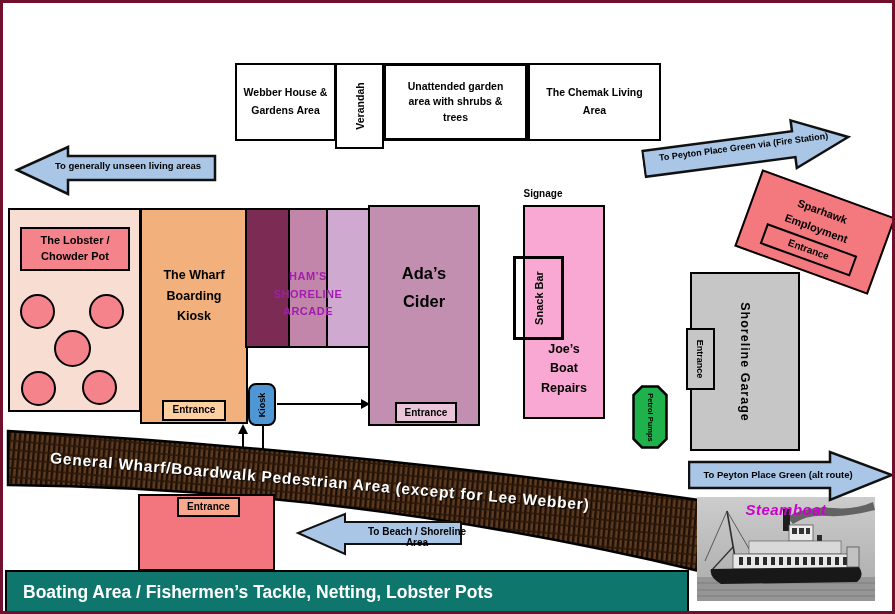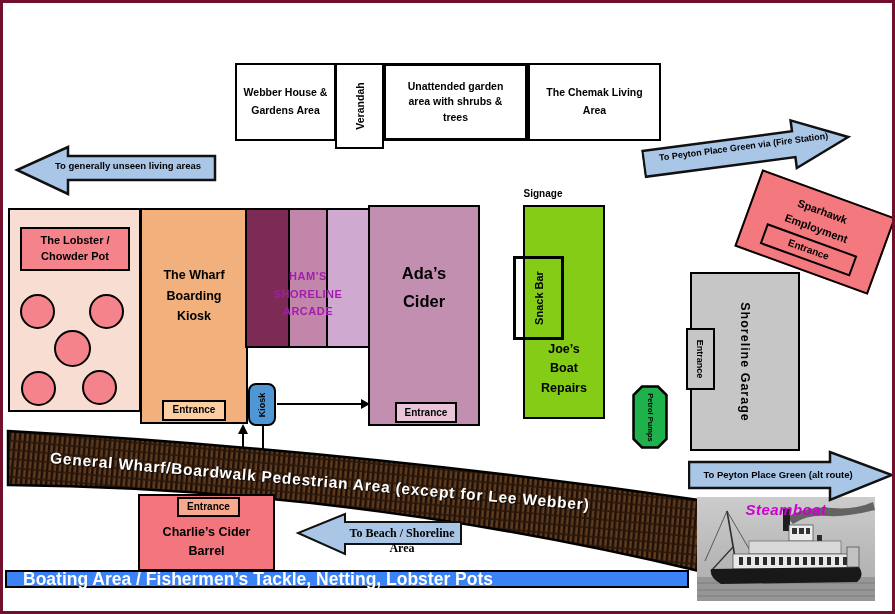--- a/index.html
+++ b/index.html
@@ -33,21 +33,21 @@
   #verandah span { font-size:10.5px; }
 
   
   .arrow-wrap { position:absolute; }
   .arrow-wrap svg { display:block; }
   #arrow-unseen { left:11px; top:140px; width:204px; height:54px; }
   #arrow-unseen .lbl { left:28px; top:17px; width:172px; font-size:9.5px; }
   #arrow-fire { left:640px; top:133px; width:210px; height:56px; transform:rotate(-7.5deg); transform-origin:left center; }
   #arrow-fire .lbl { left:2px; top:19px; width:200px; font-size:9px; }
   #arrow-beach { left:292px; top:509px; width:168px; height:44px; }
-  #arrow-beach .lbl { left:50px; top:14px; width:114px; font-size:12px;font-family:Liberation Serif, serif; }
+  #arrow-beach .lbl { left:65px; top:14px; width:114px; font-size:10px; }
   #arrow-alt { left:685px; top:447px; width:206px; height:54px; }
   #arrow-alt .lbl { left:3px; top:19px; width:174px; font-size:9.5px; }
 
   
   #sparhawk { left:741px; top:188px; width:142px; height:82px; background:#f4797f; border-width:2.5px;
               transform:rotate(20deg); font-size:11px; line-height:1.55; }
   #sparhawk .ent { margin-top:3px; }
 
   .ent { border:2px solid #000; font-weight:bold; font-size:10px; display:flex; align-items:center; justify-content:center; }
 
@@ -74,21 +74,21 @@
 
   #tavern { left:365px; top:202px; width:112px; height:221px; background:#c28fb0; border-width:2.5px; justify-content:flex-start; font-size:16.5px; line-height:1.7; }
   #tavern .txt { margin-top:52px; }
   #tavern .ent { position:absolute; left:25px; top:195px; width:62px; height:21px; background:#eac5da; }
 
   #kiosk { position:absolute; left:245px; top:380px; width:28px; height:43px; background:#4f96d4; border:2px solid #000; border-radius:8px; }
   #kiosk span { font-size:9px; }
 
   #signage { left:505px; top:185px; width:70px; font-size:10px; }
 
-  #joes { left:520px; top:202px; width:82px; height:214px; background:#84cc16; border-width:2.5px; justify-content:flex-start; font-size:12.5px; line-height:1.55; }
+  #joes { left:520px; top:202px; width:82px; height:214px; background:#f9a8d4; border-width:2.5px; justify-content:flex-start; font-size:12.5px; line-height:1.55; }
   #joes .txt { margin-top:133px; }
 
   #snackbar { position:absolute; left:510px; top:253px; width:51px; height:84px; border:3px solid #000; background:transparent; }
   #snackbar span { font-size:11px; }
 
   #petrol { position:absolute; left:629px; top:382px; width:36px; height:64px; }
   #petrol .vflex { position:absolute; inset:0; }
   #petrol span { font-size:7.5px; }
 
   #garage { position:absolute; left:687px; top:269px; width:110px; height:179px; background:#c6c6c6; border:2.5px solid #000; }
@@ -109,21 +109,21 @@
   
   #charlies { left:135px; top:491px; width:137px; height:77px; background:#f3767e; border-width:2.5px; justify-content:flex-start; font-size:12.5px; line-height:1.55; }
   #charlies .txt { margin-top:27px; }
   #charlies .ent { position:absolute; left:37px; top:1px; width:63px; height:20px; background:#f8a88c; }
 
   
   #steamboat { position:absolute; left:694px; top:494px; width:178px; height:104px; }
   #steamboat-label { left:0; top:4px; width:100%; text-align:center; font-size:15px; color:#cc00cc; letter-spacing:0.5px;font-style:italic; }
 
   
-  #bottom-bar { position:absolute; left:2px; top:567px; width:684px; height:18px; background:#3b82f6; border:2.5px solid #000;
+  #bottom-bar { position:absolute; left:2px; top:567px; width:684px; height:44px; background:#0f766e; border:2.5px solid #000;
                 display:flex; align-items:center; color:#fff; font-weight:bold; font-size:17.5px; padding-left:16px; }
 </style>
 </head>
 <body>
 
 <div class="stage">
 
 
   <div id="webber" class="box">
     <span>Webber House &amp;</span>
@@ -255,24 +255,20 @@
           <rect y="7.4" width="5" height="1.6" fill="#2a170a"></rect>
         </pattern>
       </defs>
       <path d="M3,8 Q348,27 694,77 L694,148 Q348,65 3,62 Z" fill="url(#planks)" stroke="#000" stroke-width="2.5"></path>
     </svg>
   </div>
   <div id="boardwalk-text" class="abs">General Wharf/Boardwalk Pedestrian Area (except for Lee Webber)</div>
 
   <div id="charlies" class="box">
     <div class="ent">Entrance</div>
-    <div class="txt">
-      <span>Charlie’s Cider</span>
-      <span>Barrel</span>
-    </div>
   </div>
 
   <div id="arrow-beach" class="arrow-wrap">
     <svg width="168" height="44" viewBox="0 0 168 44">
       <polygon points="166,10 50,10 50,2 3,21 50,42 50,32 166,32" fill="#a9c6e7" stroke="#111" stroke-width="2"></polygon>
     </svg>
     <div class="lbl">To Beach / Shoreline Area</div>
   </div>
 
   <div id="steamboat">

